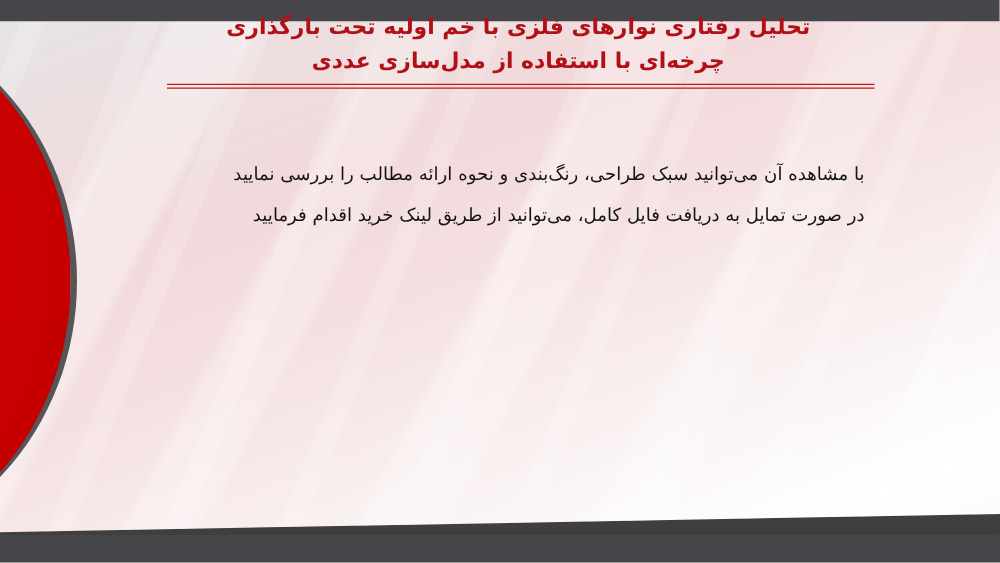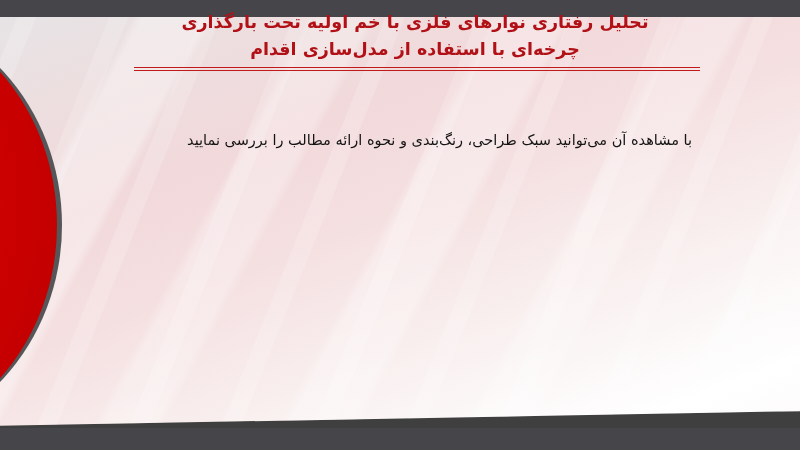--- a/index.html
+++ b/index.html
@@ -156,21 +156,22 @@
   <div class="bar-top"></div>
   <div class="bar-bottom"></div>
 
   <div class="red-shape-wrap">
     <div class="red-shape"></div>
 
   </div>
 
   <div class="title-block">
     <div class="title-line">تحلیل رفتاری نوارهای فلزی با خم اولیه تحت بارگذاری</div>
-    <div class="title-line">چرخه‌ای با استفاده از مدل‌سازی اقدام</div>
+    <div class="title-line">چرخه‌ای با استفاده از مدل‌سازی عددی</div>
     <div class="title-rule"></div>
   </div>
 
   <div class="body-block">
     <div class="body-line">با مشاهده آن می‌توانید سبک طراحی، رنگ‌بندی و نحوه ارائه مطالب را بررسی نمایید</div>
+    <div class="body-line">در صورت تمایل به دریافت فایل کامل، می‌توانید از طریق لینک خرید اقدام فرمایید</div>
   </div>
 
 </div>
 
 </body></html>

